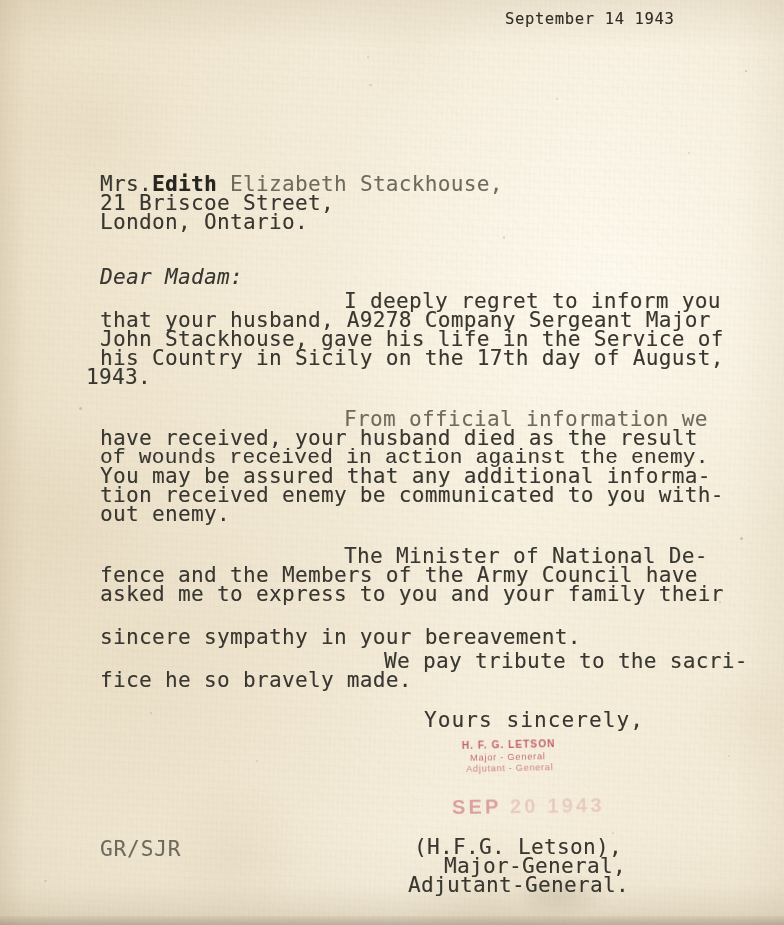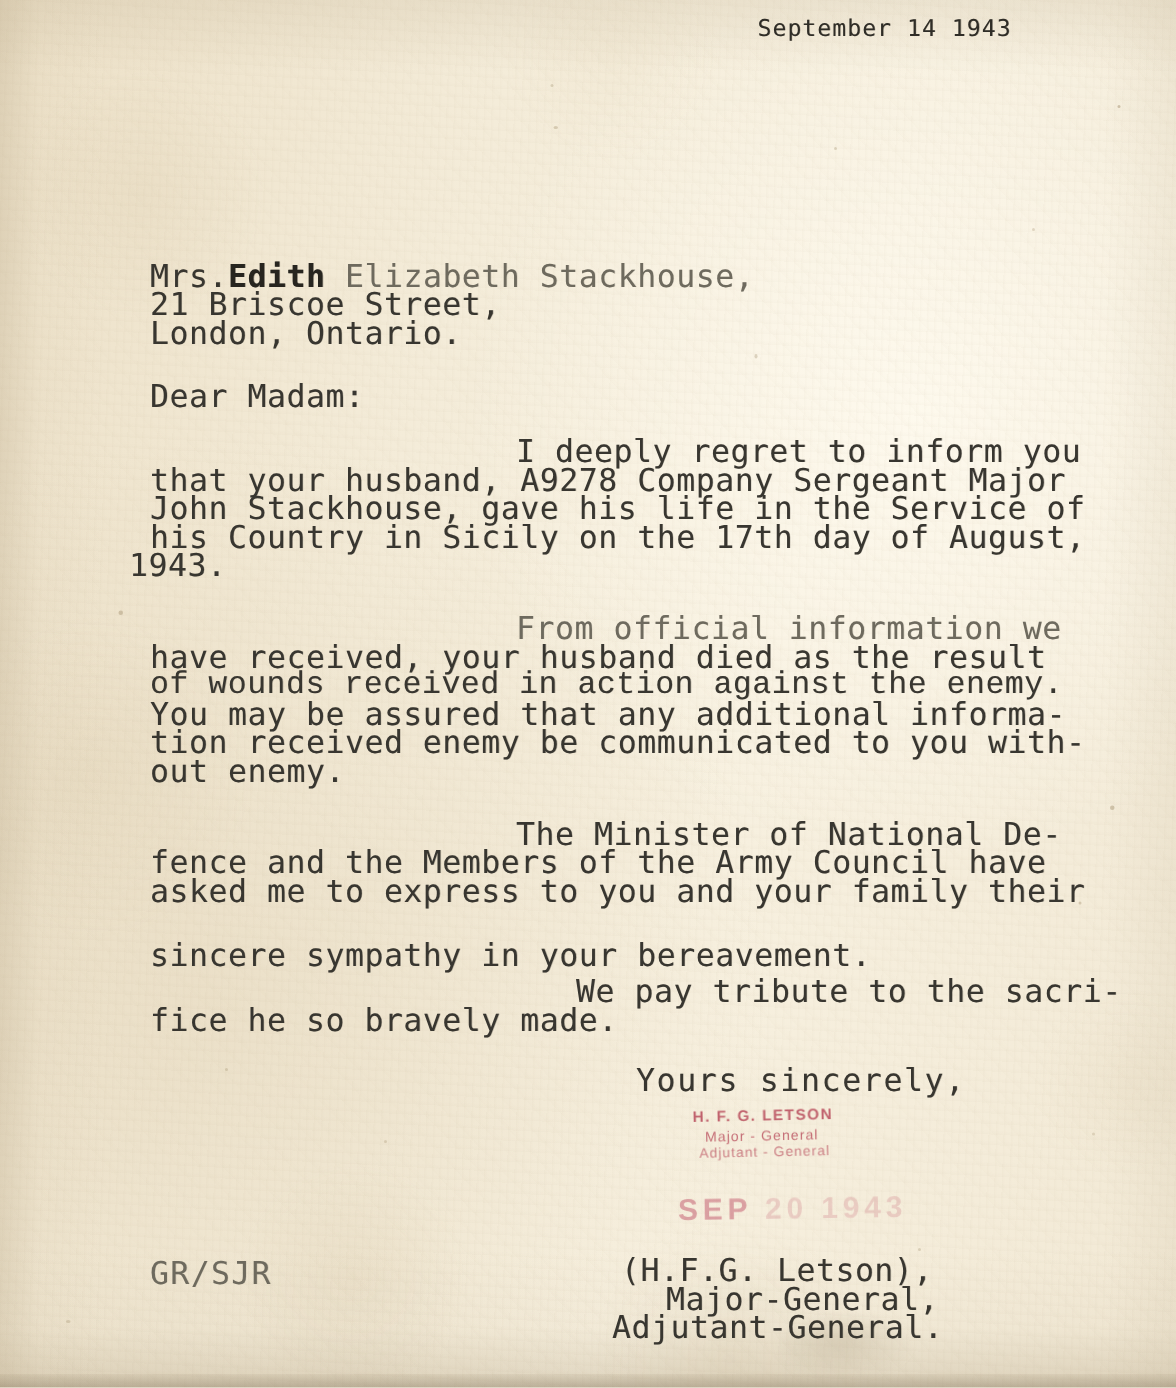--- a/index.html
+++ b/index.html
@@ -187,21 +187,21 @@
   <div class="speck" style="left:728px;top:755px;width:2px;height:2px;opacity:.26;"></div>
 
   <div id="date-line">September 14 1943</div>
 
   <div id="typed">
 
     <div class="tl" style="left:100px;top:175px;"><span>Mrs.</span><span class="dark">Edith</span><span class="faint"> </span><span class="faint">Elizabeth Stackhouse,</span></div>
     <div class="tl" style="left:100px;top:194px;">21 Briscoe Street,</div>
     <div class="tl" style="left:100px;top:213px;">London, Ontario.</div>
 
-    <div class="tl" style="left:100px;top:255px;">Dear Madam:</div>
+    <div class="tl" style="left:100px;top:268px;font-style:italic;">Dear Madam:</div>
 
     <div class="tl" style="left:344px;top:292px;">I deeply regret to inform you</div>
     <div class="tl" style="left:100px;top:311px;">that your husband, A9278 Company Sergeant Major</div>
     <div class="tl" style="left:100px;top:330px;">John Stackhouse, gave his life in the Service of</div>
     <div class="tl" style="left:100px;top:349px;">his Country in Sicily on the 17th day of August,</div>
     <div class="tl" style="left:86px;top:368px;">1943.</div>
 
     <div class="tl faint" style="left:344px;top:410px;">From official information we</div>
     <div class="tl" style="left:100px;top:429px;">have received, your husband died as the result</div>
     <div class="tl" style="left:100px;top:448px;font-family:Liberation Mono, monospace;">of wounds received in action against the enemy.</div>

